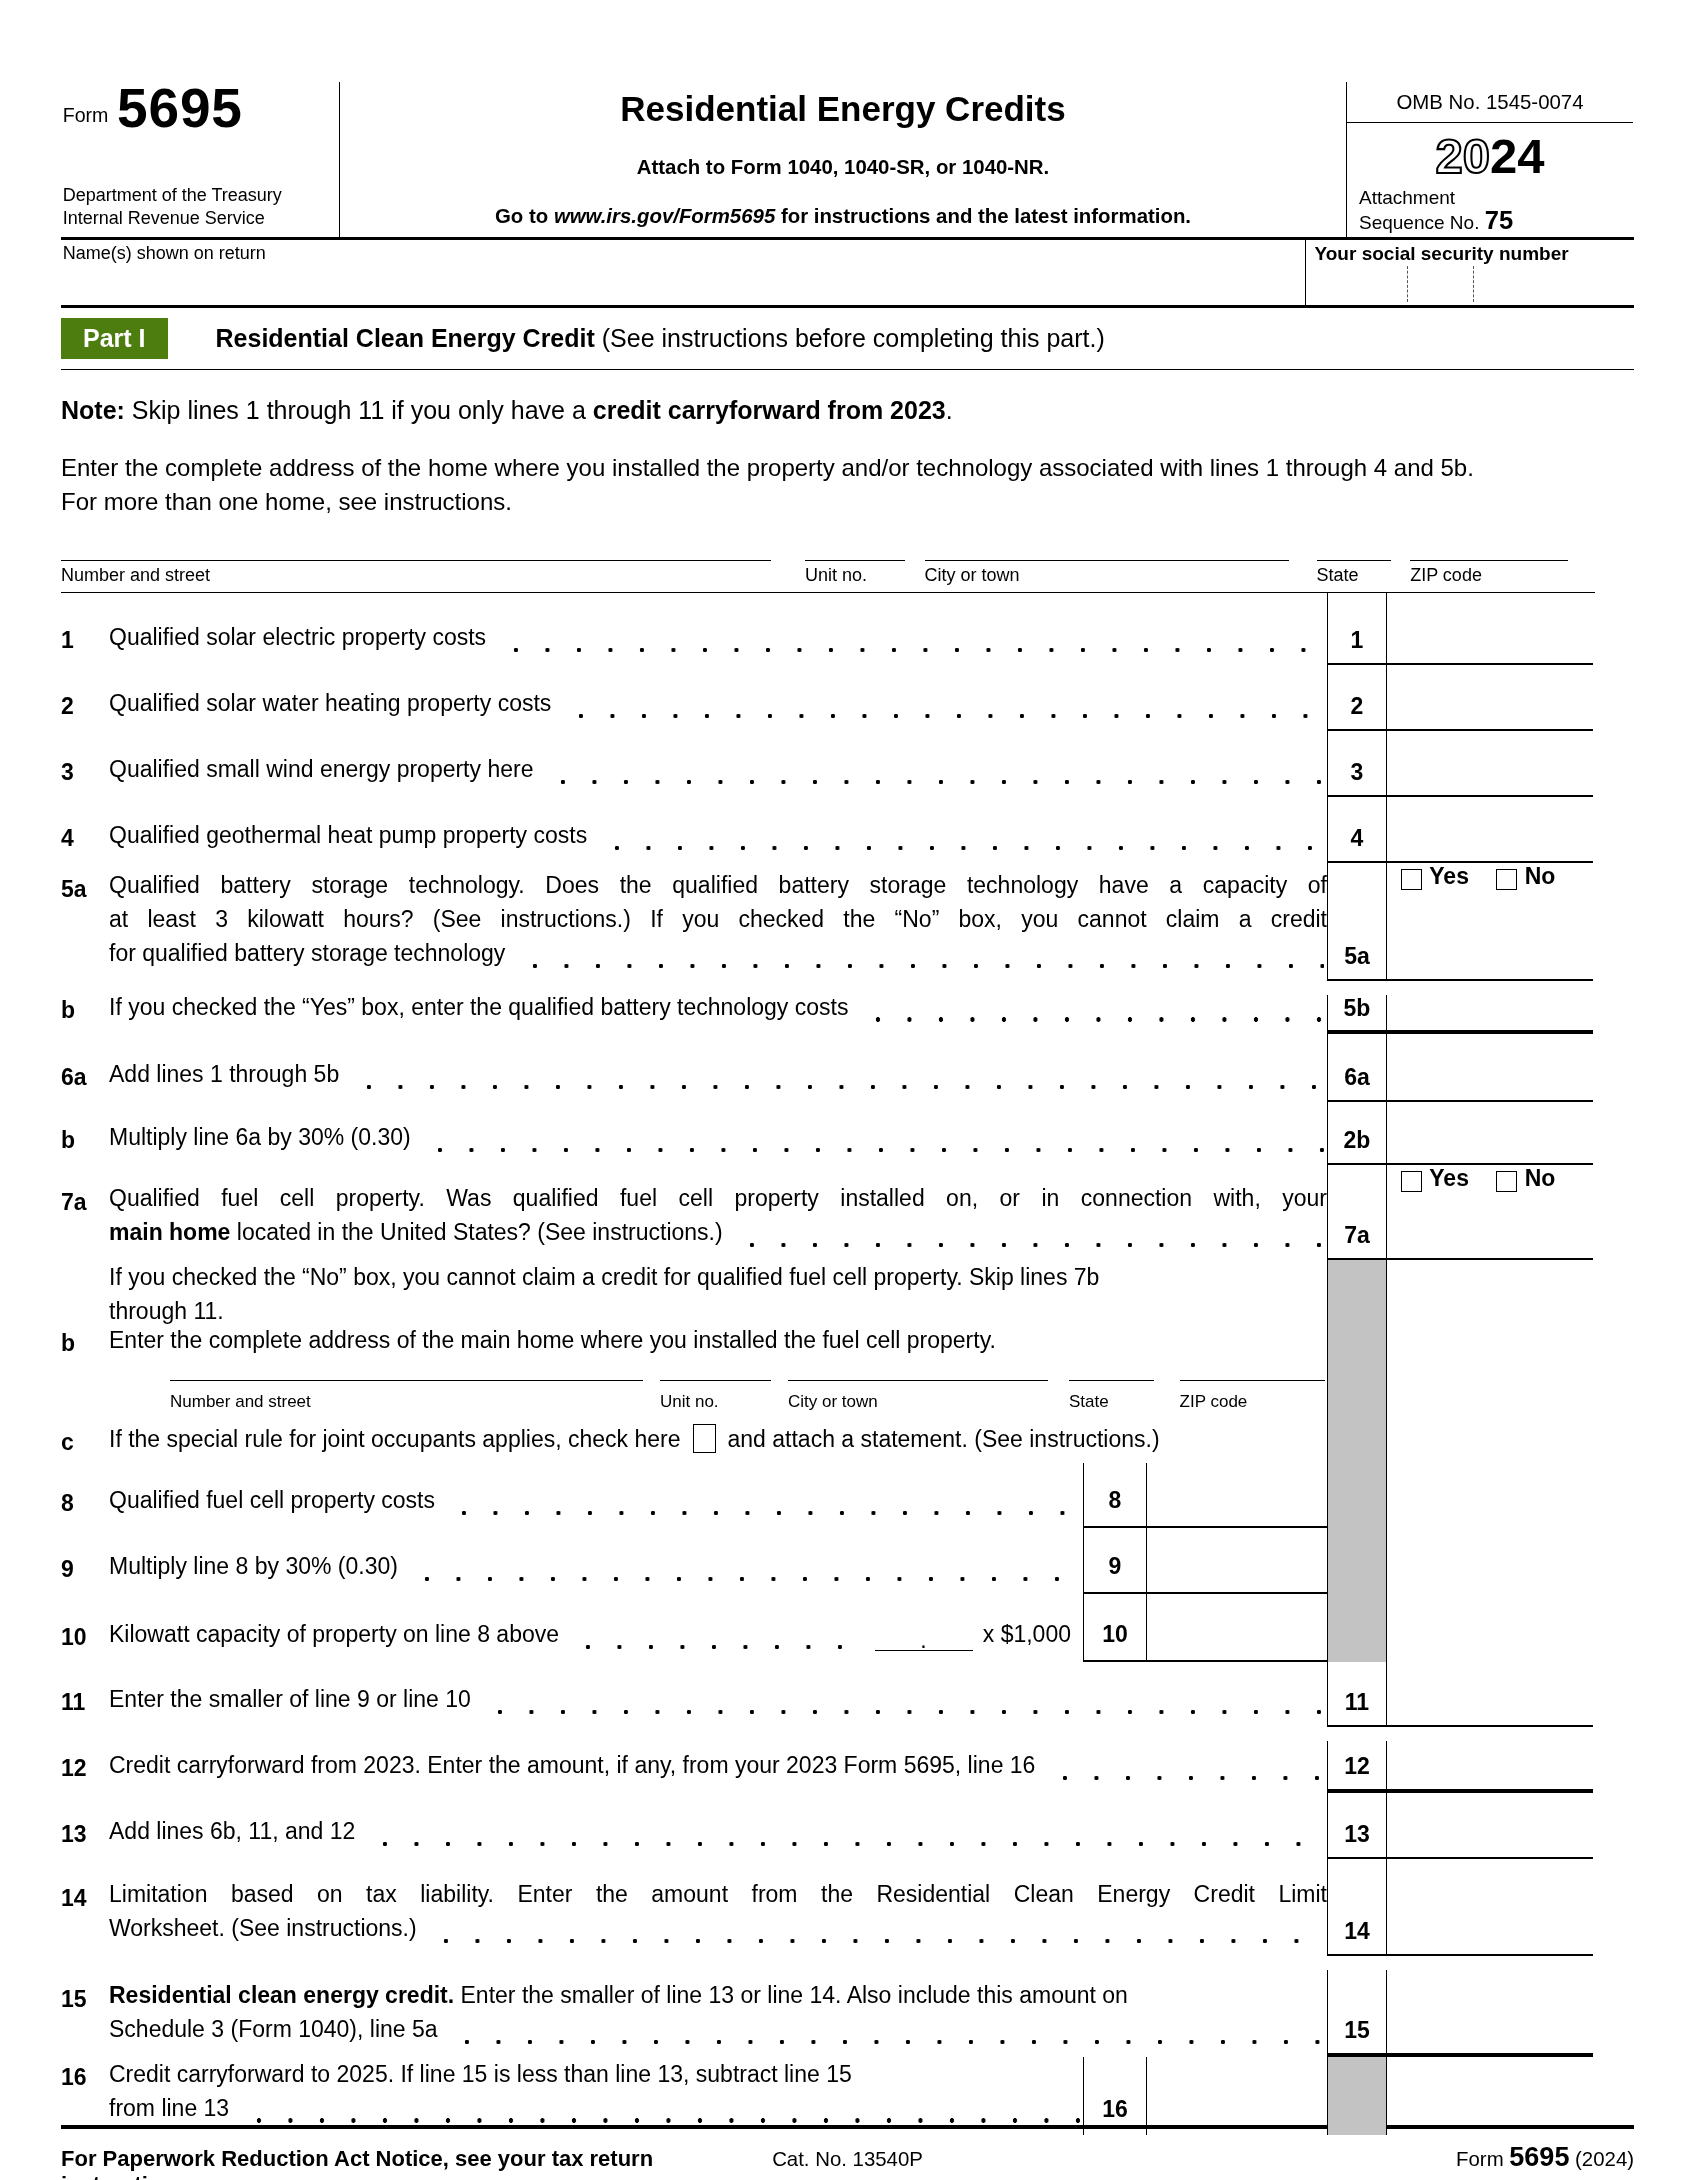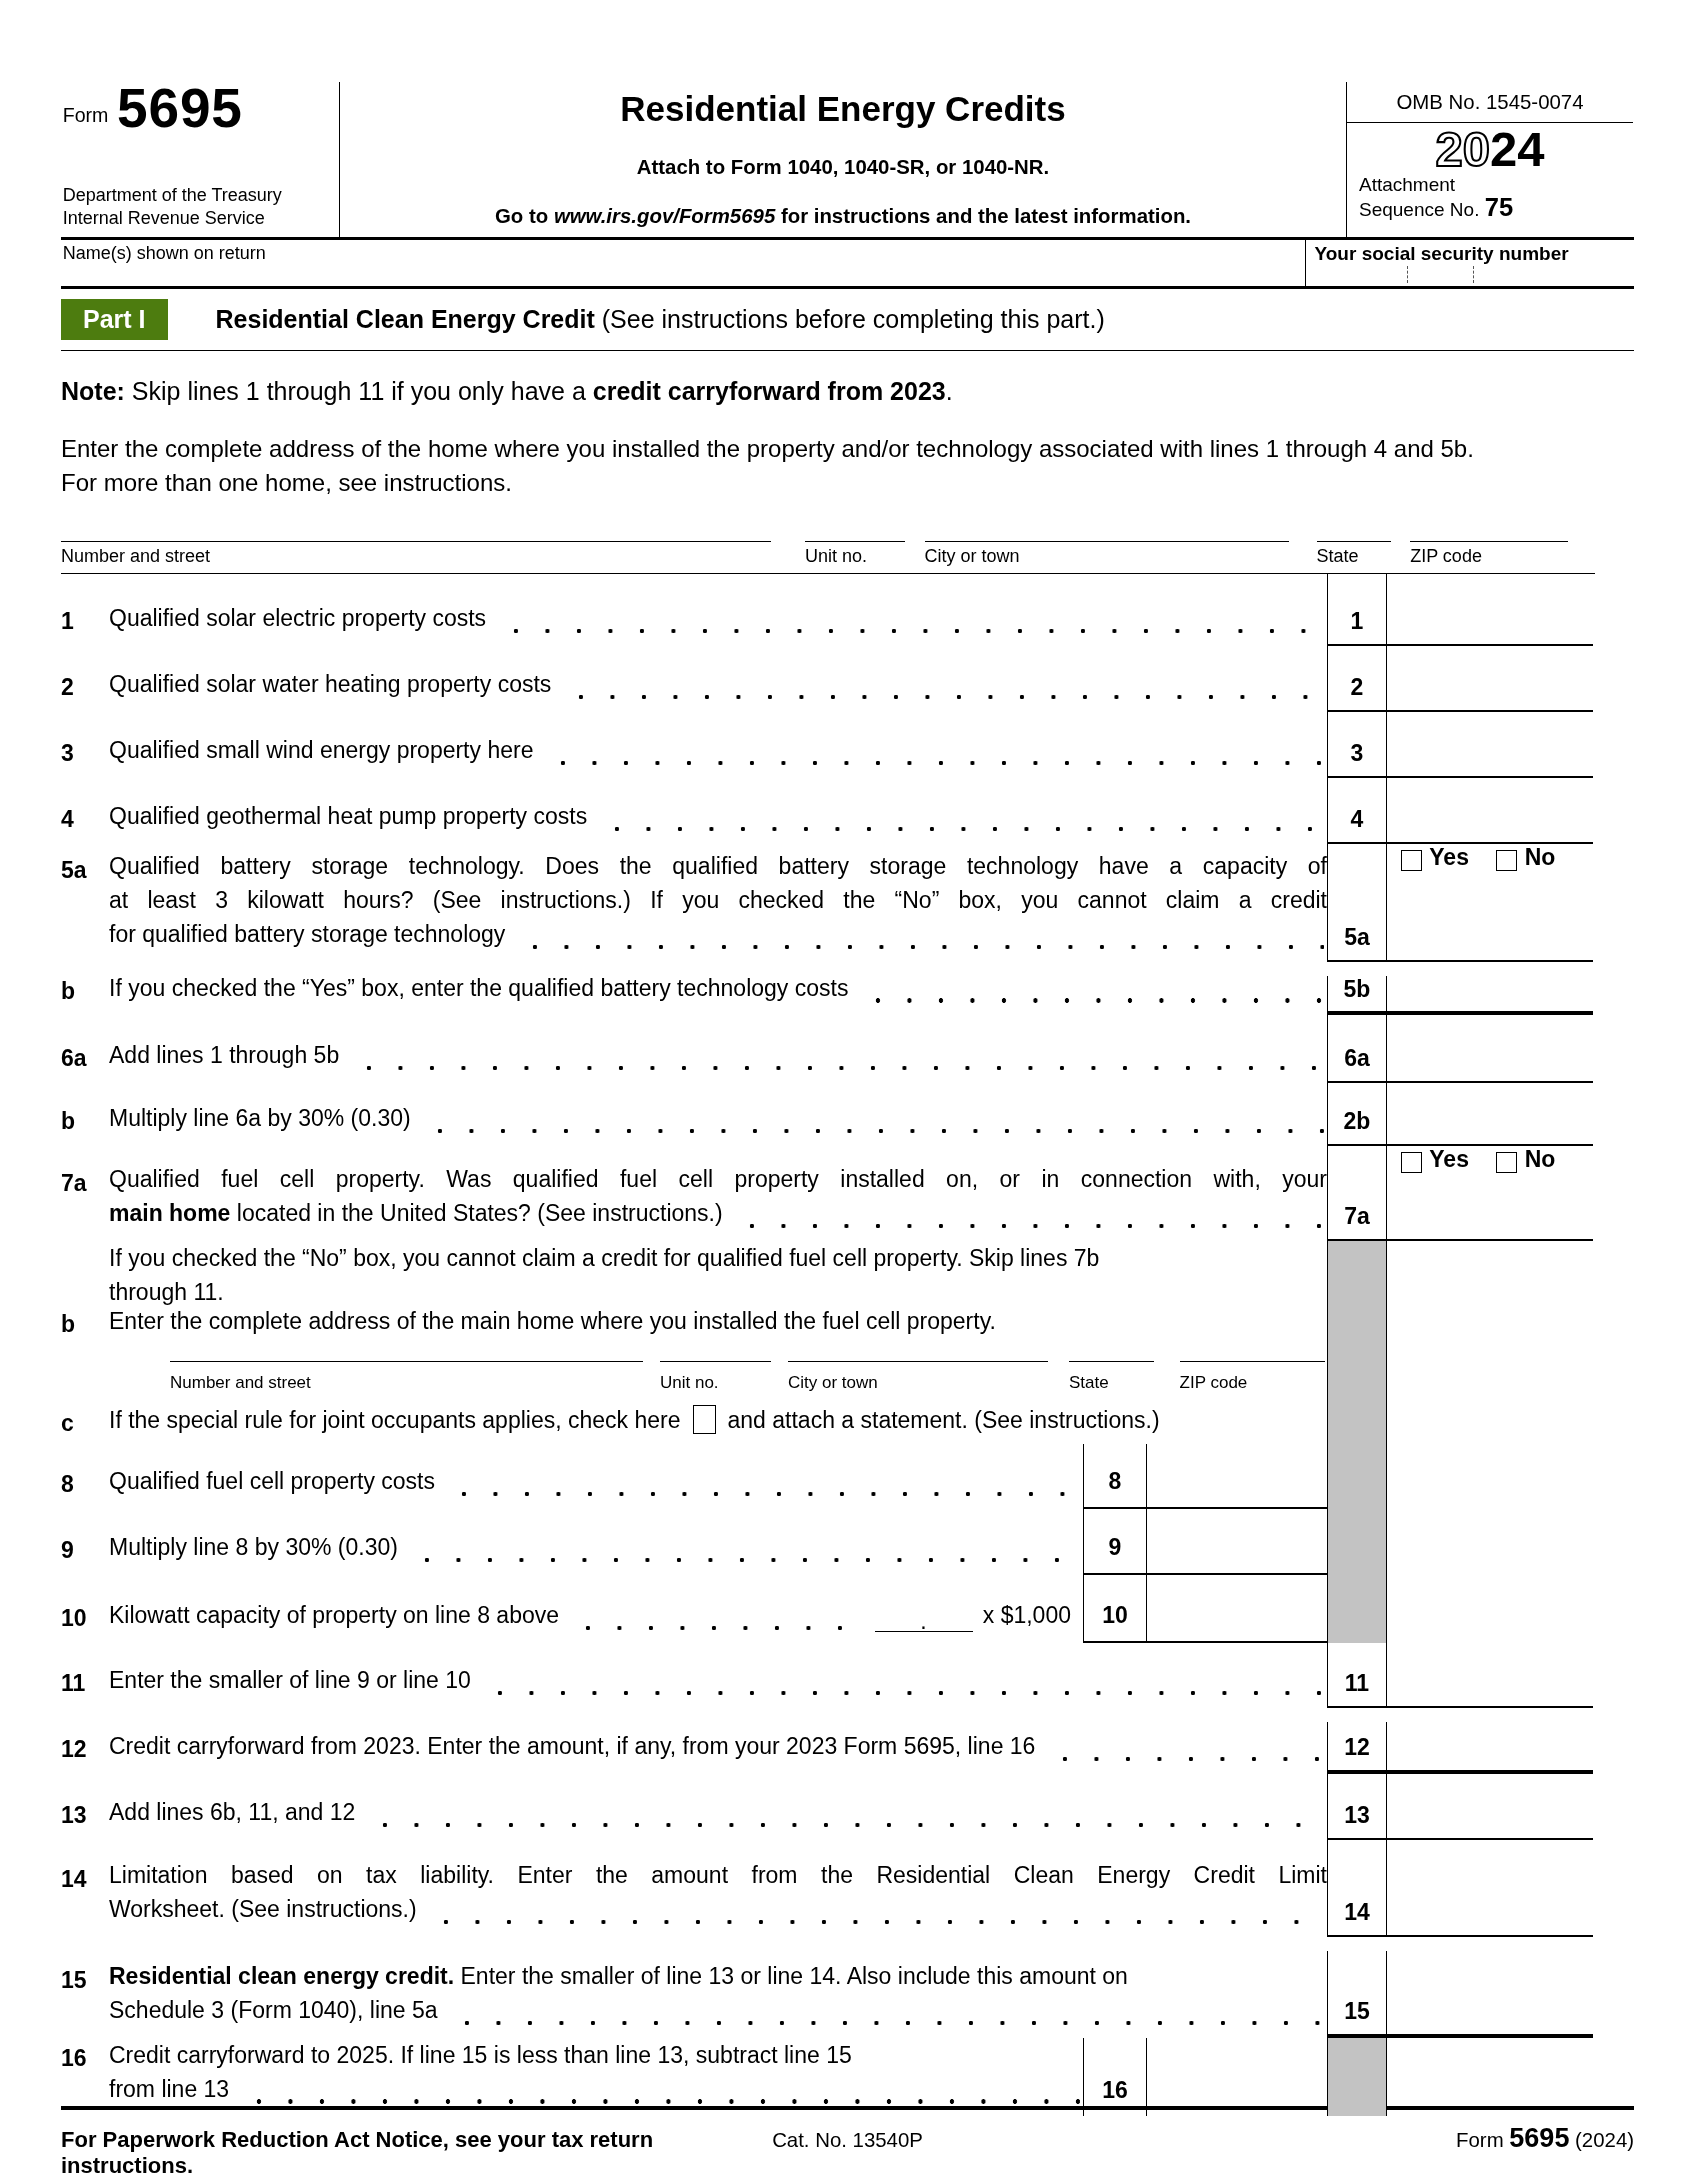--- a/index.html
+++ b/index.html
@@ -16,28 +16,28 @@
   .hdr-left{ border-right:1.7px solid #000; display:flex; flex-direction:column; justify-content:space-between; padding:3.4px 8.5px 6.8px 1.7px; }
   .hdr-form{ display:flex; align-items:flex-end; }
   .form-word{ font-size:19.6px; padding-bottom:5.1px; }
   .form-no{ font-size:55px; font-weight:bold; line-height:0.85; margin-left:8.5px; letter-spacing:0.9px; }
   .hdr-dept{ font-size:18px; line-height:23px; }
   .hdr-mid{ border-right:1.7px solid #000; text-align:center; display:flex; flex-direction:column; justify-content:space-between; padding:6.8px 6.8px 8.5px; }
   .hdr-title{ font-size:35px; font-weight:bold; }
   .hdr-attach{ font-size:20.4px; font-weight:bold; }
   .hdr-goto{ font-size:20.4px; font-weight:bold; }
   .it{ font-style:italic; }
-  .hdr-right{ display:flex; flex-direction:column; }
+  .hdr-right{ display:flex; flex-direction:column;justify-content:space-between; }
   .hdr-omb{ font-size:20.4px; text-align:center; padding:8.5px 0 8.5px; border-bottom:1.7px solid #000; }
   .hdr-year{ text-align:center; font-size:49px; line-height:46px; padding-top:3.4px; font-weight:bold; }
   .y-out{ color:#fff; -webkit-text-stroke:2.1px #000; }
   .hdr-att{ padding:1.7px 0 3.4px 12px; font-size:19px; line-height:22px; }
   .seq{ font-weight:bold; font-size:25.6px; }
   
-  .name-row{ display:grid; grid-template-columns:1244px 329px; border-bottom:3.4px solid #000; height:49px; }
+  .name-row{ display:grid; grid-template-columns:1244px 329px; border-bottom:3.4px solid #000; height:68px; }
   .name-cell{ padding:3.4px 0 0 1.7px; font-size:18px; }
   .ssn-cell{ border-left:1.7px solid #000; position:relative; padding:2.6px 0 0 8.5px; font-size:19px; font-weight:bold; }
   .ssn-mark{ position:absolute; top:25.6px; bottom:3.4px; border-left:1.7px dashed #555; }
   .m1{ left:101px; } .m2{ left:167px; }
   
   .part-bar{ display:flex; align-items:center; border-bottom:1.7px solid #000; padding:10.2px 0; }
   .part-tag{ background:#4d7c0f; color:#fff; font-weight:bold; font-size:25px; padding:6px 22px; }
   .part-title{ font-size:25px; margin-left:48px; }
   .part-title b{ font-weight:bold; }
   

